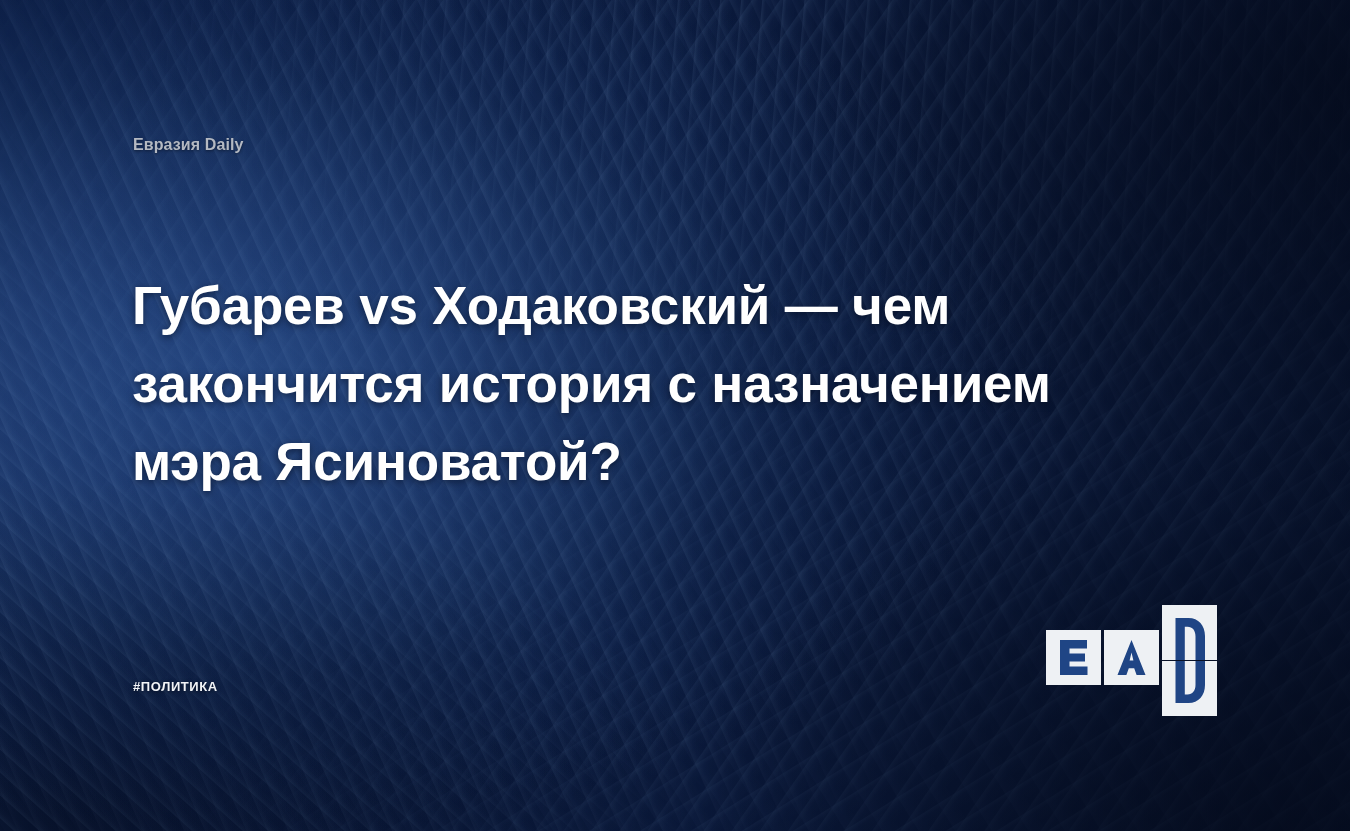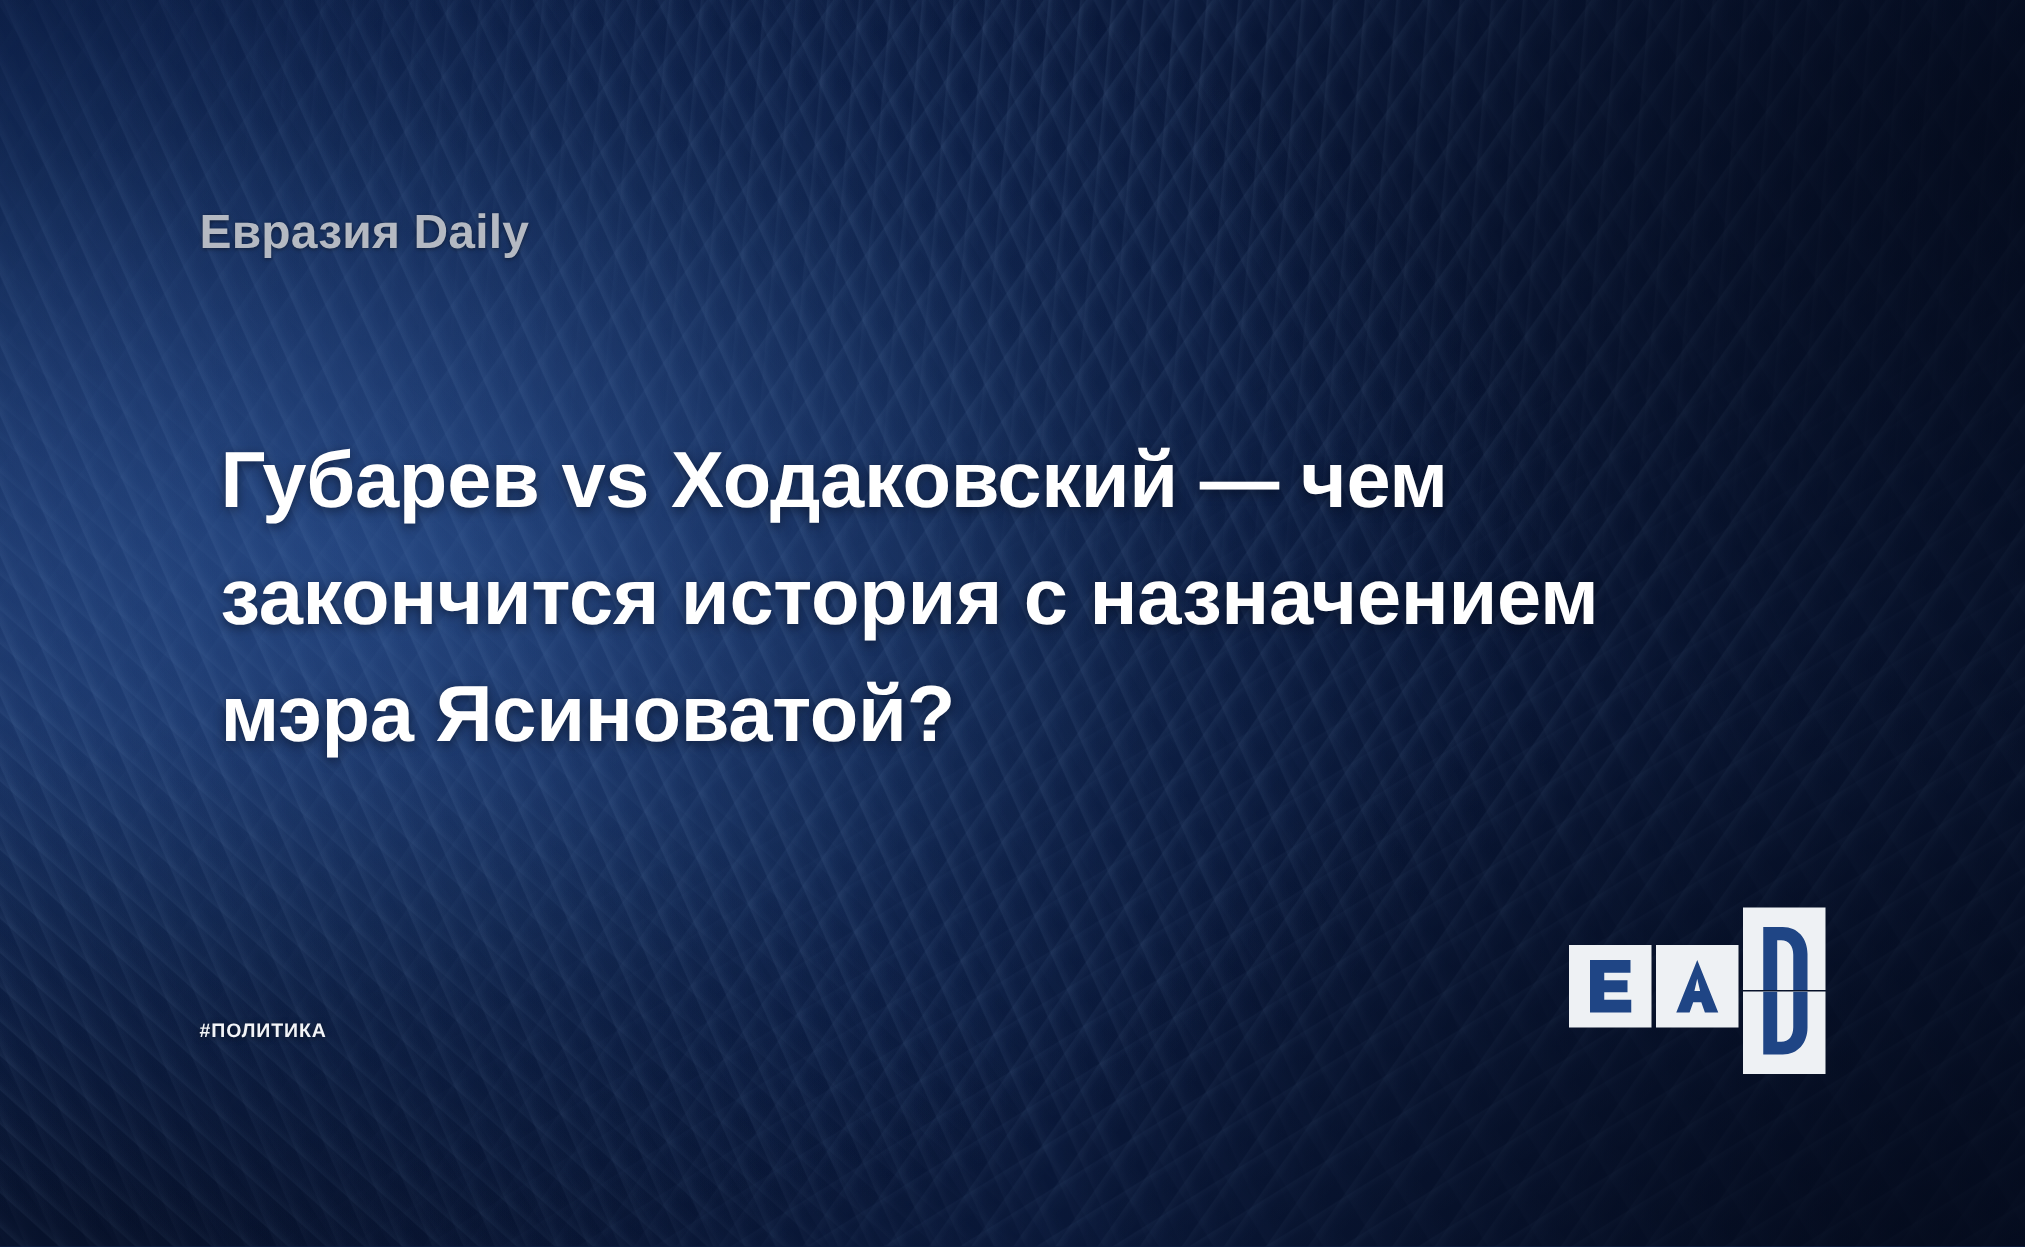--- a/index.html
+++ b/index.html
@@ -121,34 +121,34 @@
   .content {
     position: absolute;
     inset: 0;
     z-index: 5;
   }
 
   .brand {
     position: absolute;
     left: 133px;
     top: 136px;
-    font-size: 32px;
+    font-size: 16px;
     font-weight: bold;
     letter-spacing: .1px;
     color: #b4b9c2;
     text-shadow: 0 1px 3px rgba(0,0,0,.45);
     white-space: nowrap;
   }
 
   .headline {
     position: absolute;
     left: 131px;
     top: 266px;
     width: 980px;
-    margin: 16px;
+    margin: 1px;
     font-size: 53px;
     font-weight: bold;
     line-height: 78px;
     letter-spacing: -0.2px;
     color: #ffffff;
     text-shadow: 0 2px 7px rgba(3,9,24,.55);
   }
 
   .hashtag {
     position: absolute;

